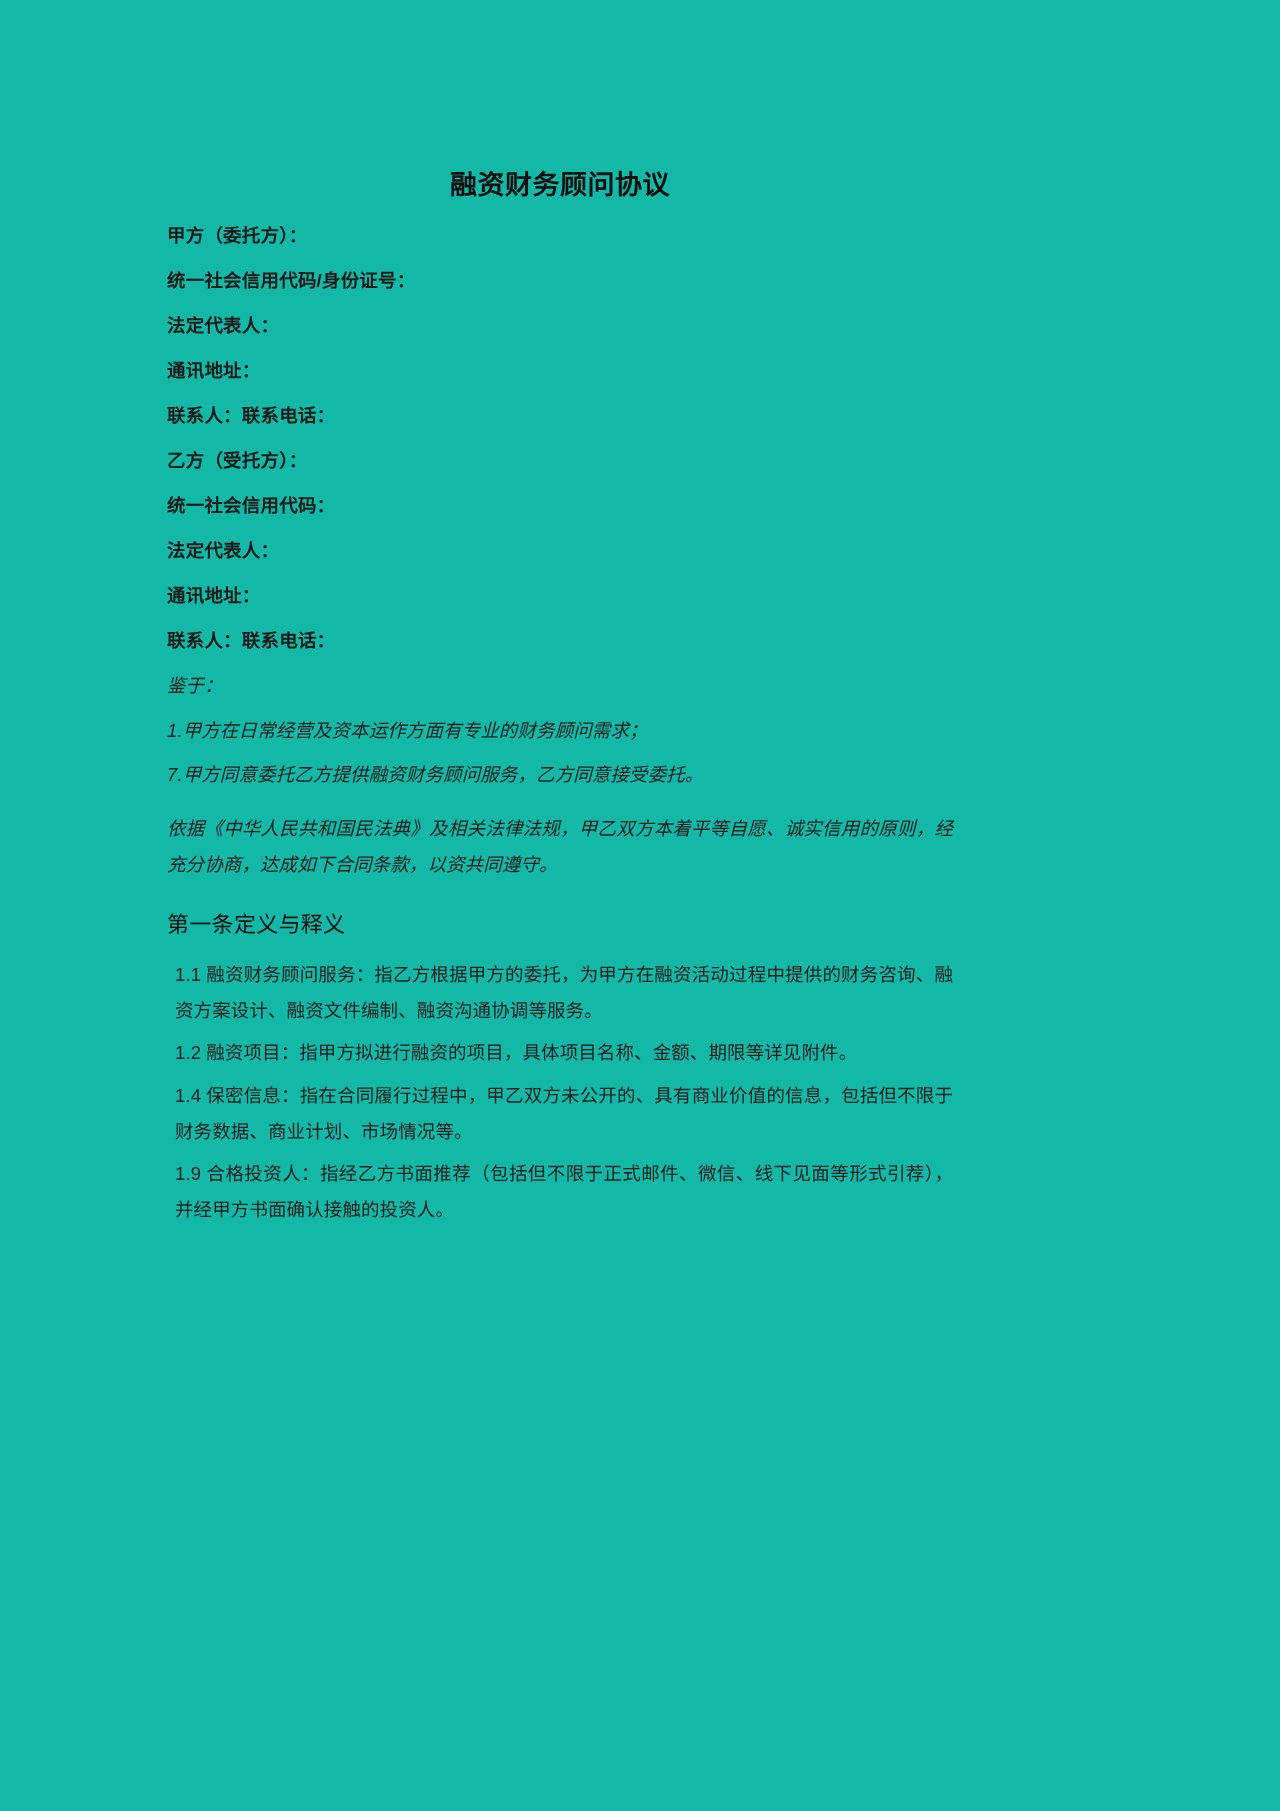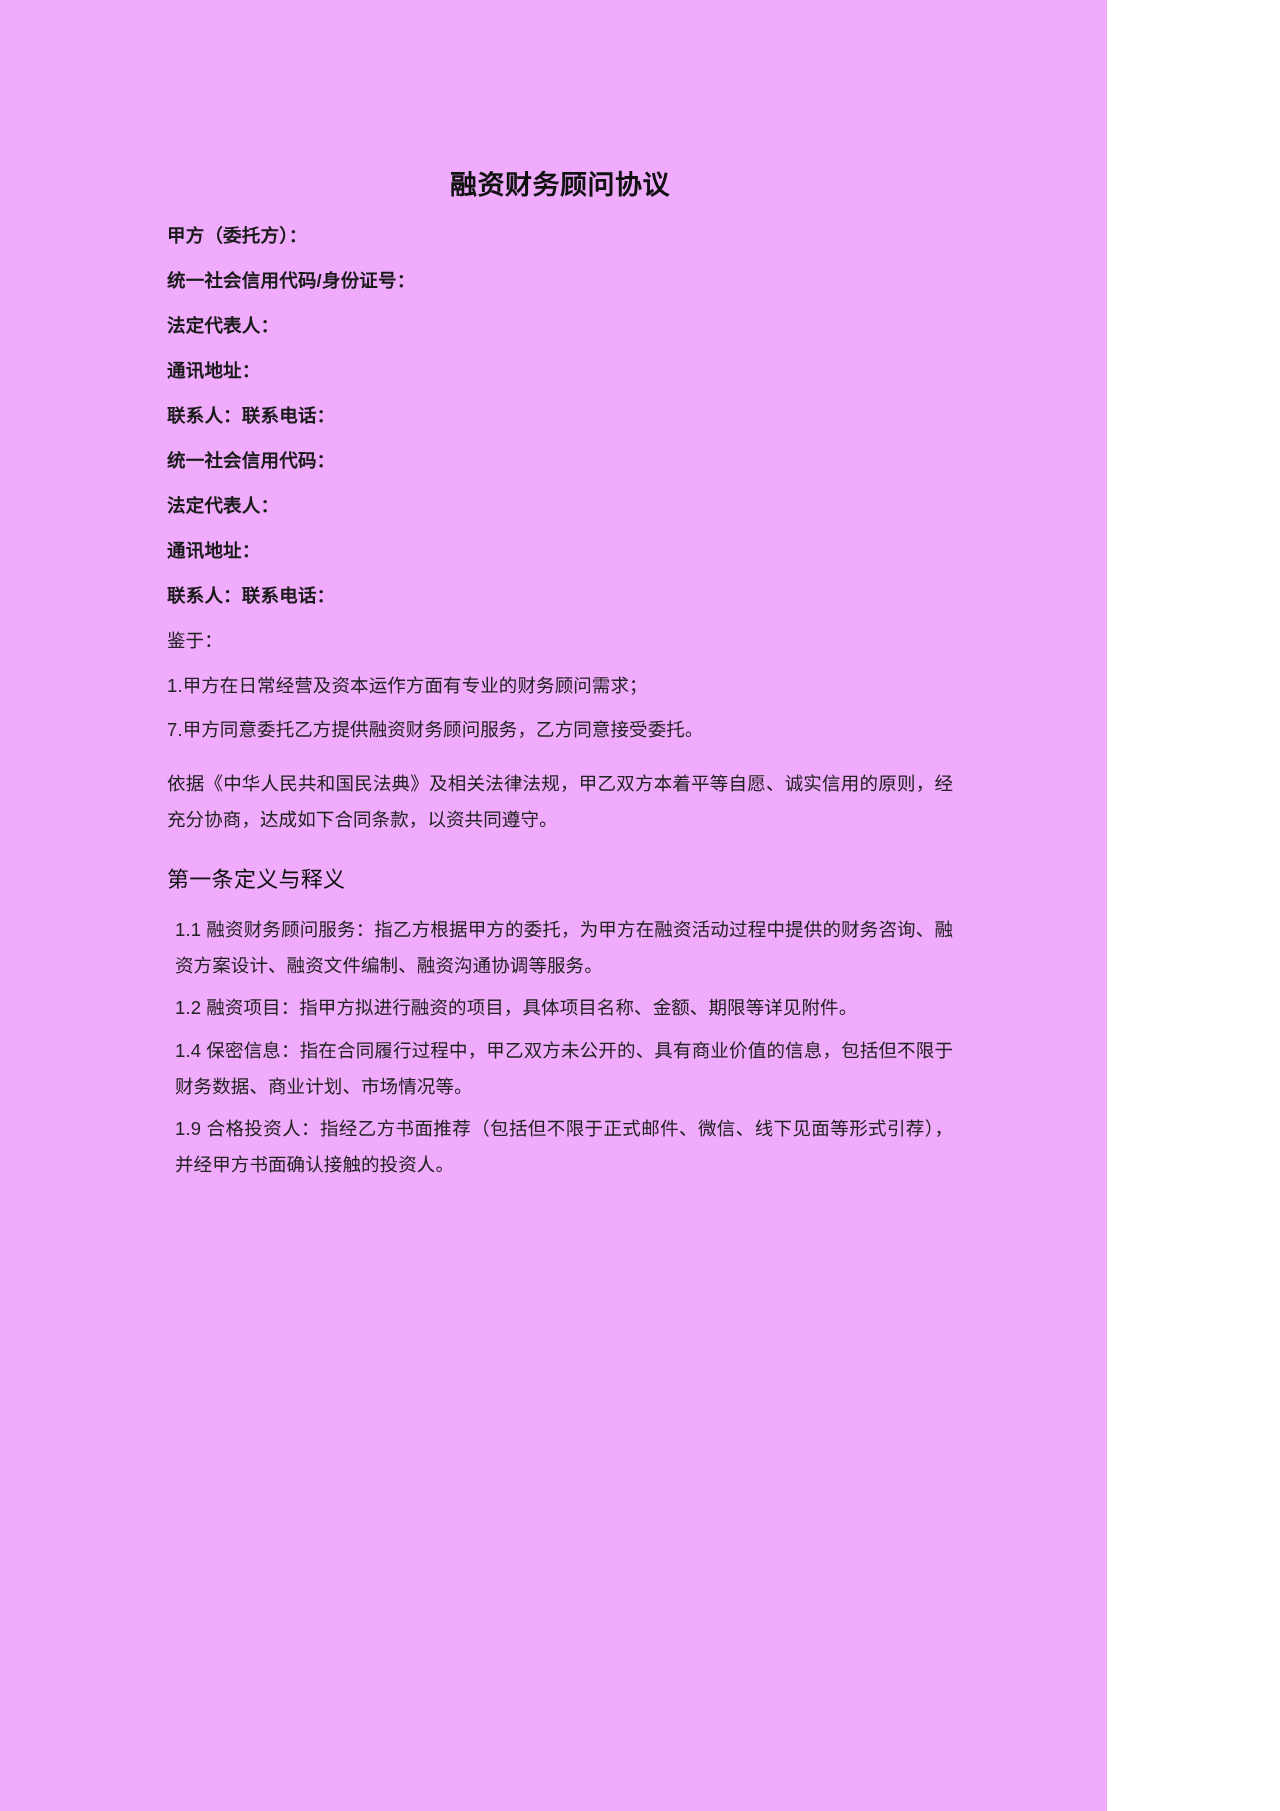--- a/index.html
+++ b/index.html
@@ -12,23 +12,23 @@
     width: 1280px;
     height: 1811px;
     font-family: "Liberation Sans", "DejaVu Sans", sans-serif;
     color: #1a1a1a;
     -webkit-font-smoothing: antialiased;
     overflow: hidden;
   }
 
   .page {
     position: relative;
-    width: 1107px;
+    width: 1280px;
     height: 1811px;
-    background: #f0abfc;
+    background: #14b8a6;
     box-sizing: border-box;
   }
 
   .page-inner {
     position: absolute;
     left: 167px;
     top: 0;
     width: 786px;
   }
 
@@ -66,20 +66,21 @@
     font-size: 18.5px;
     font-weight: normal;
     color: #222222;
     line-height: 1.0;
     margin: 0 0 26px 0;
     letter-spacing: 0.1px;
   }
 
   .recitals {
     margin-top: 8px;
+    font-style: italic;
   }
 
   .para {
     font-size: 18.5px;
     font-weight: normal;
     color: #222222;
     line-height: 1.95;
     margin: 0 0 10px 0;
     letter-spacing: 0.1px;
     text-align: justify;
@@ -116,20 +117,21 @@
 
     <div class="party-block">
       <p class="field-label first">甲方（委托方）：</p>
       <p class="field-label">统一社会信用代码/身份证号：</p>
       <p class="field-label">法定代表人：</p>
       <p class="field-label">通讯地址：</p>
       <p class="field-label">联系人：联系电话：</p>
     </div>
 
     <div class="party-block" style="margin-top:0;">
+      <p class="field-label">乙方（受托方）：</p>
       <p class="field-label">统一社会信用代码：</p>
       <p class="field-label">法定代表人：</p>
       <p class="field-label">通讯地址：</p>
       <p class="field-label">联系人：联系电话：</p>
     </div>
 
     <div class="recitals">
       <p class="body-text">鉴于：</p>
       <p class="body-text">1.甲方在日常经营及资本运作方面有专业的财务顾问需求；</p>
       <p class="body-text">7.甲方同意委托乙方提供融资财务顾问服务，乙方同意接受委托。</p>

